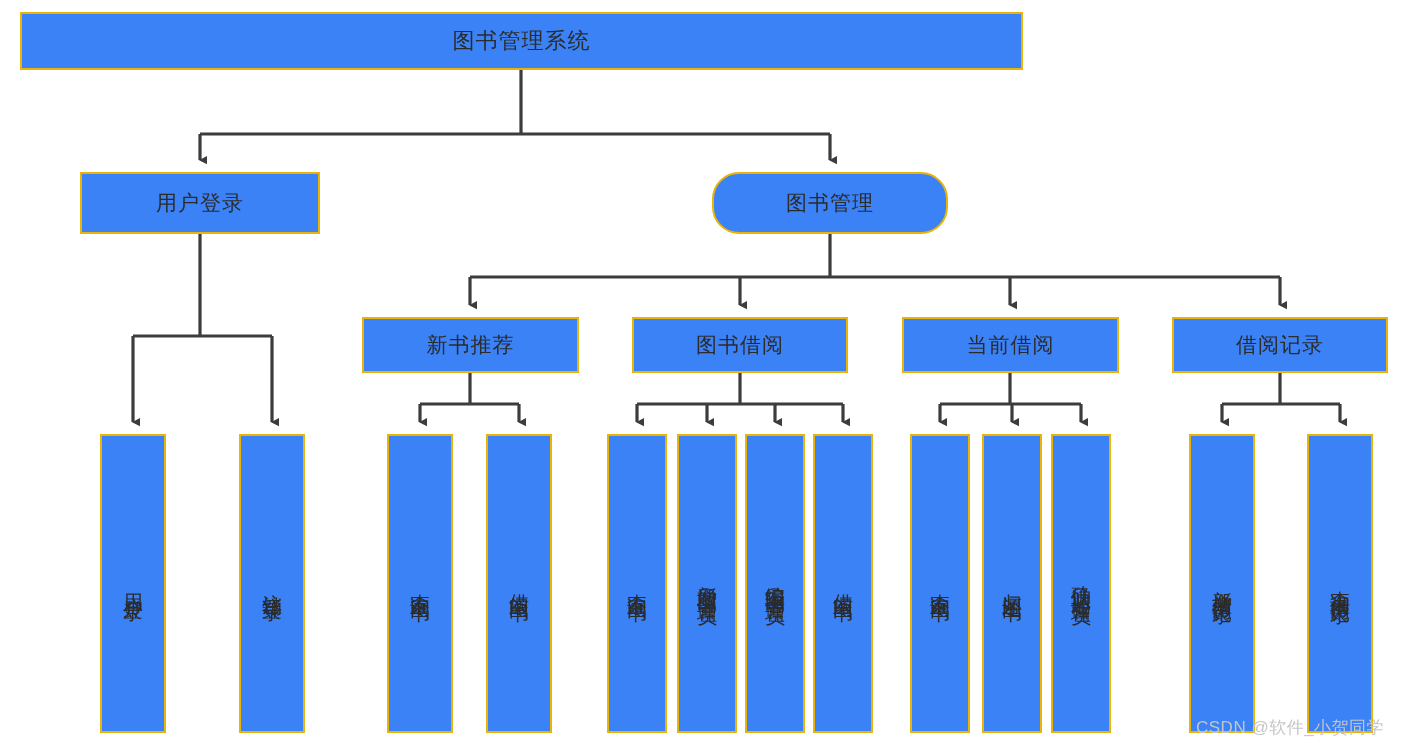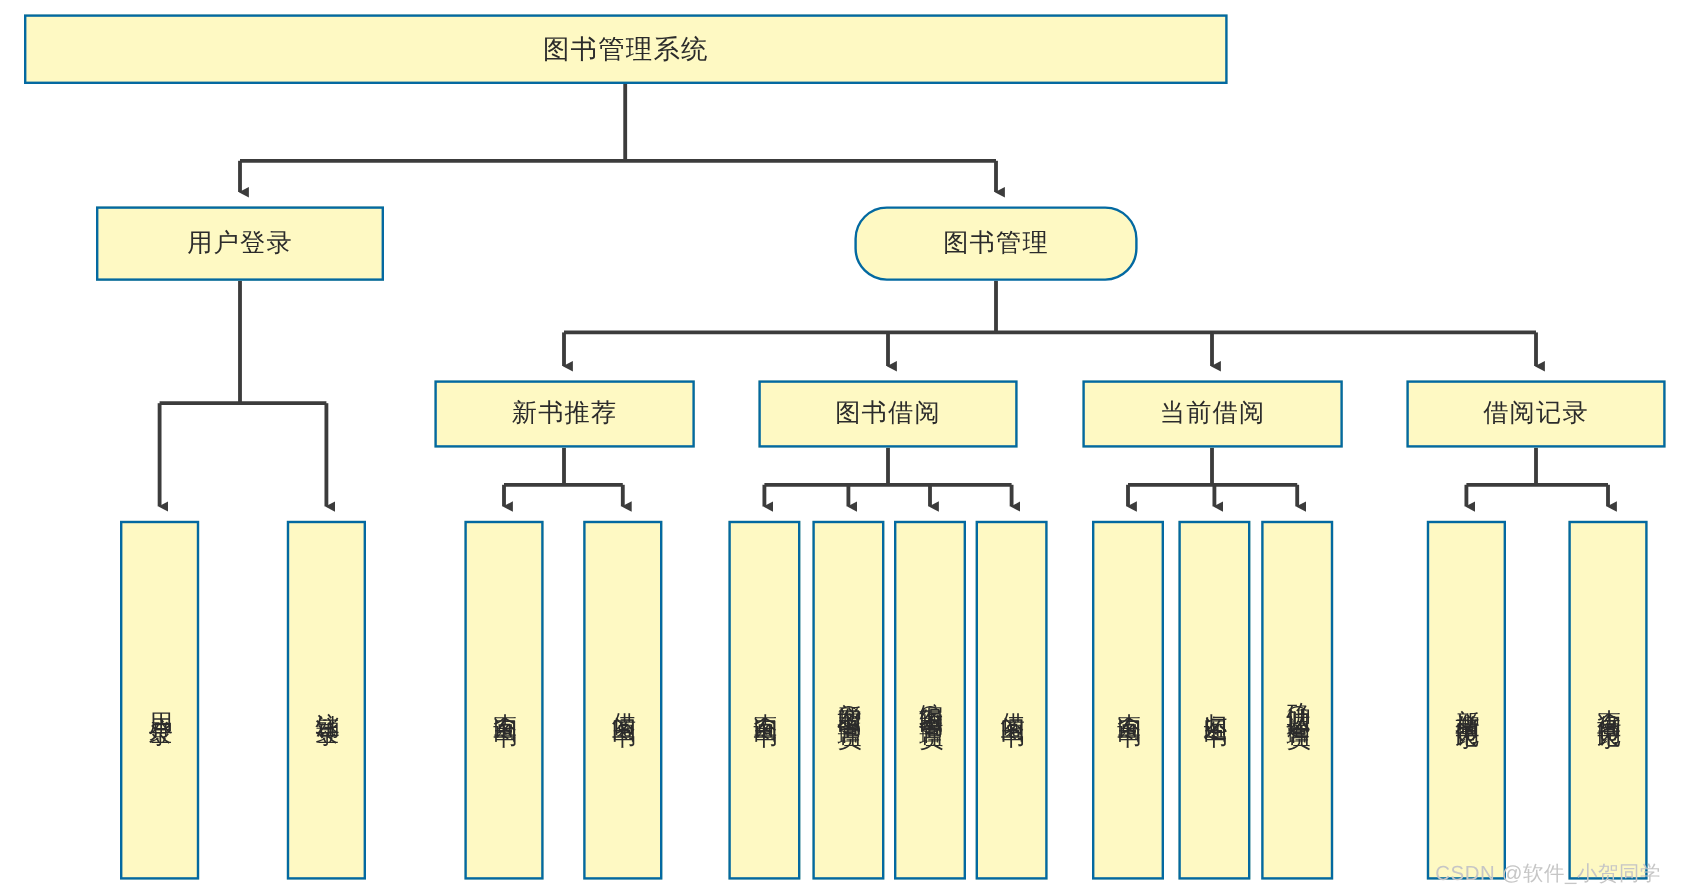--- a/index.html
+++ b/index.html
@@ -28,22 +28,22 @@
   .node-layer {
     position: absolute;
     left: 0;
     top: 0;
     width: 1405px;
     height: 747px;
   }
   .node {
     position: absolute;
     box-sizing: border-box;
-    border: 2px solid #0369a1;
-    background: #fef9c3;
+    border: 2px solid #eab308;
+    background: #3b82f6;
     display: flex;
     align-items: center;
     justify-content: center;
     color: #2b2b2b;
   }
   .node-label {
     text-align: center;
     line-height: 1.18;
     white-space: nowrap;
   }

